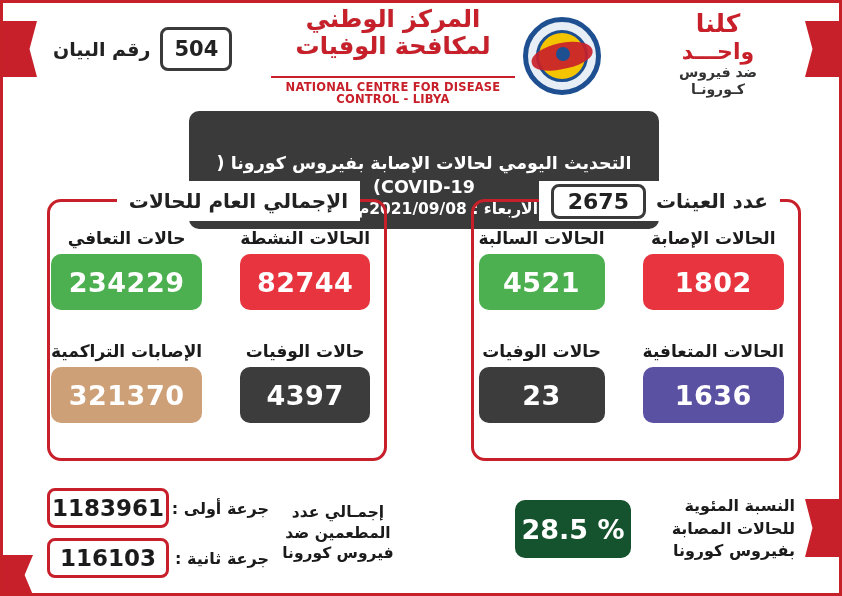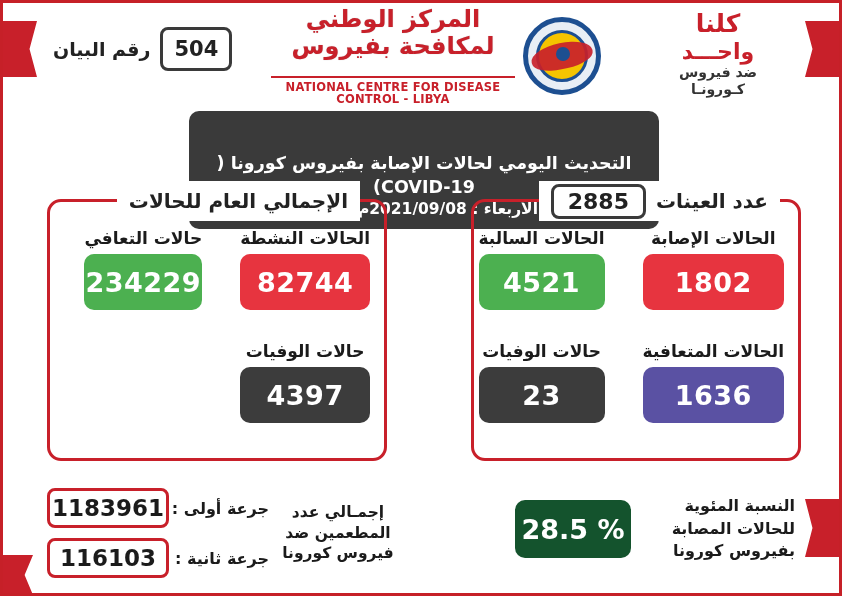--- a/index.html
+++ b/index.html
@@ -251,21 +251,21 @@
   </div>
 
   <div class="logo-wrap">
     <div class="logo-mark">
       <div class="ring"></div>
       <div class="inner"></div>
       <div class="swoosh"></div>
       <div class="dot"></div>
     </div>
     <div class="logo-text">
-      <div class="logo-ar">المركز الوطني لمكافحة بفيروس</div>
+      <div class="logo-ar">المركز الوطني لمكافحة الوفيات</div>
       <div class="logo-en">NATIONAL CENTRE FOR DISEASE CONTROL - LIBYA</div>
     </div>
   </div>
 
   <div class="campaign">
     <div class="bracket"></div>
     <div class="c1">كلنا</div>
     <div class="c2">واحـــد</div>
     <div class="c3">ضد فيروس</div>
     <div class="c4">كـورونـا</div>
@@ -287,27 +287,31 @@
         <div class="cell-value v-red">82744</div>
       </div>
       <div class="cell">
         <div class="cell-label">حالات التعافي</div>
         <div class="cell-value v-green">234229</div>
       </div>
       <div class="cell">
         <div class="cell-label">حالات الوفيات</div>
         <div class="cell-value v-dark">4397</div>
       </div>
+      <div class="cell">
+        <div class="cell-label">الإصابات التراكمية</div>
+        <div class="cell-value v-tan">321370</div>
+      </div>
     </div>
   </div>
 
   <div class="panel panel-right">
     <div class="panel-head panel-head-right">
       <div class="panel-title">عدد العينات</div>
-      <div class="samples-badge">2885</div>
+      <div class="samples-badge">2675</div>
     </div>
     <div class="grid">
       <div class="cell">
         <div class="cell-label">الحالات الإصابة</div>
         <div class="cell-value v-red">1802</div>
       </div>
       <div class="cell">
         <div class="cell-label">الحالات السالبة</div>
         <div class="cell-value v-green">4521</div>
       </div>

